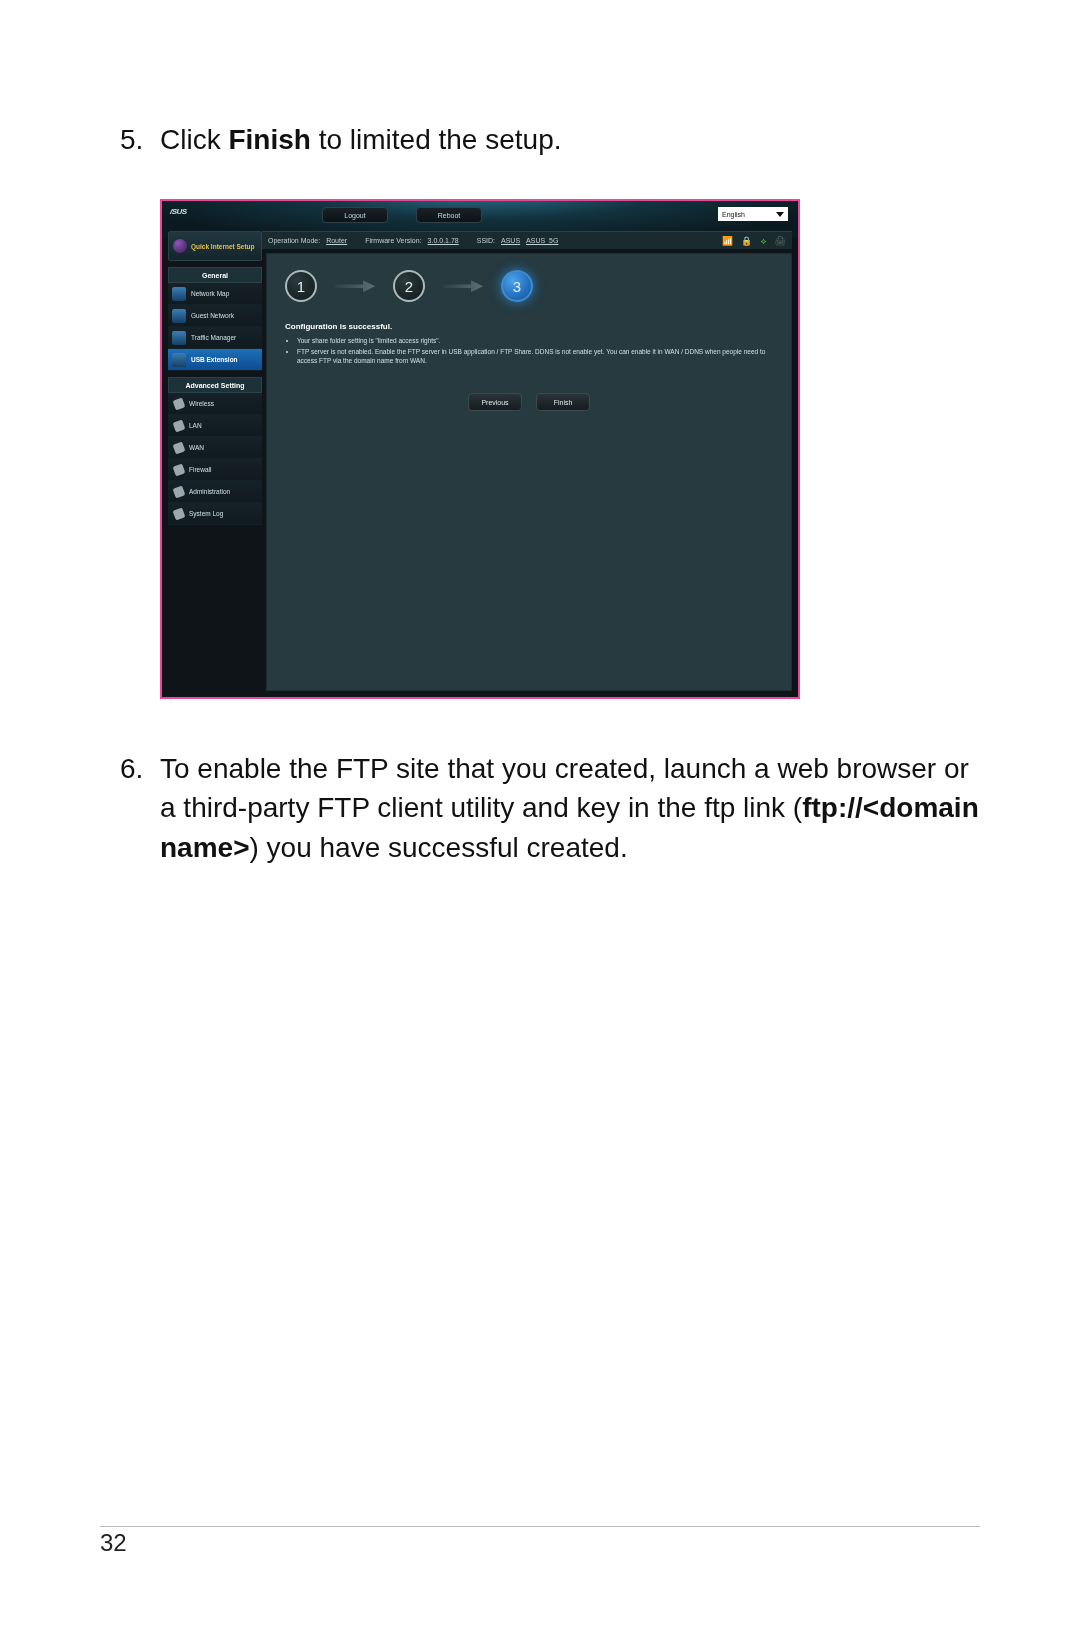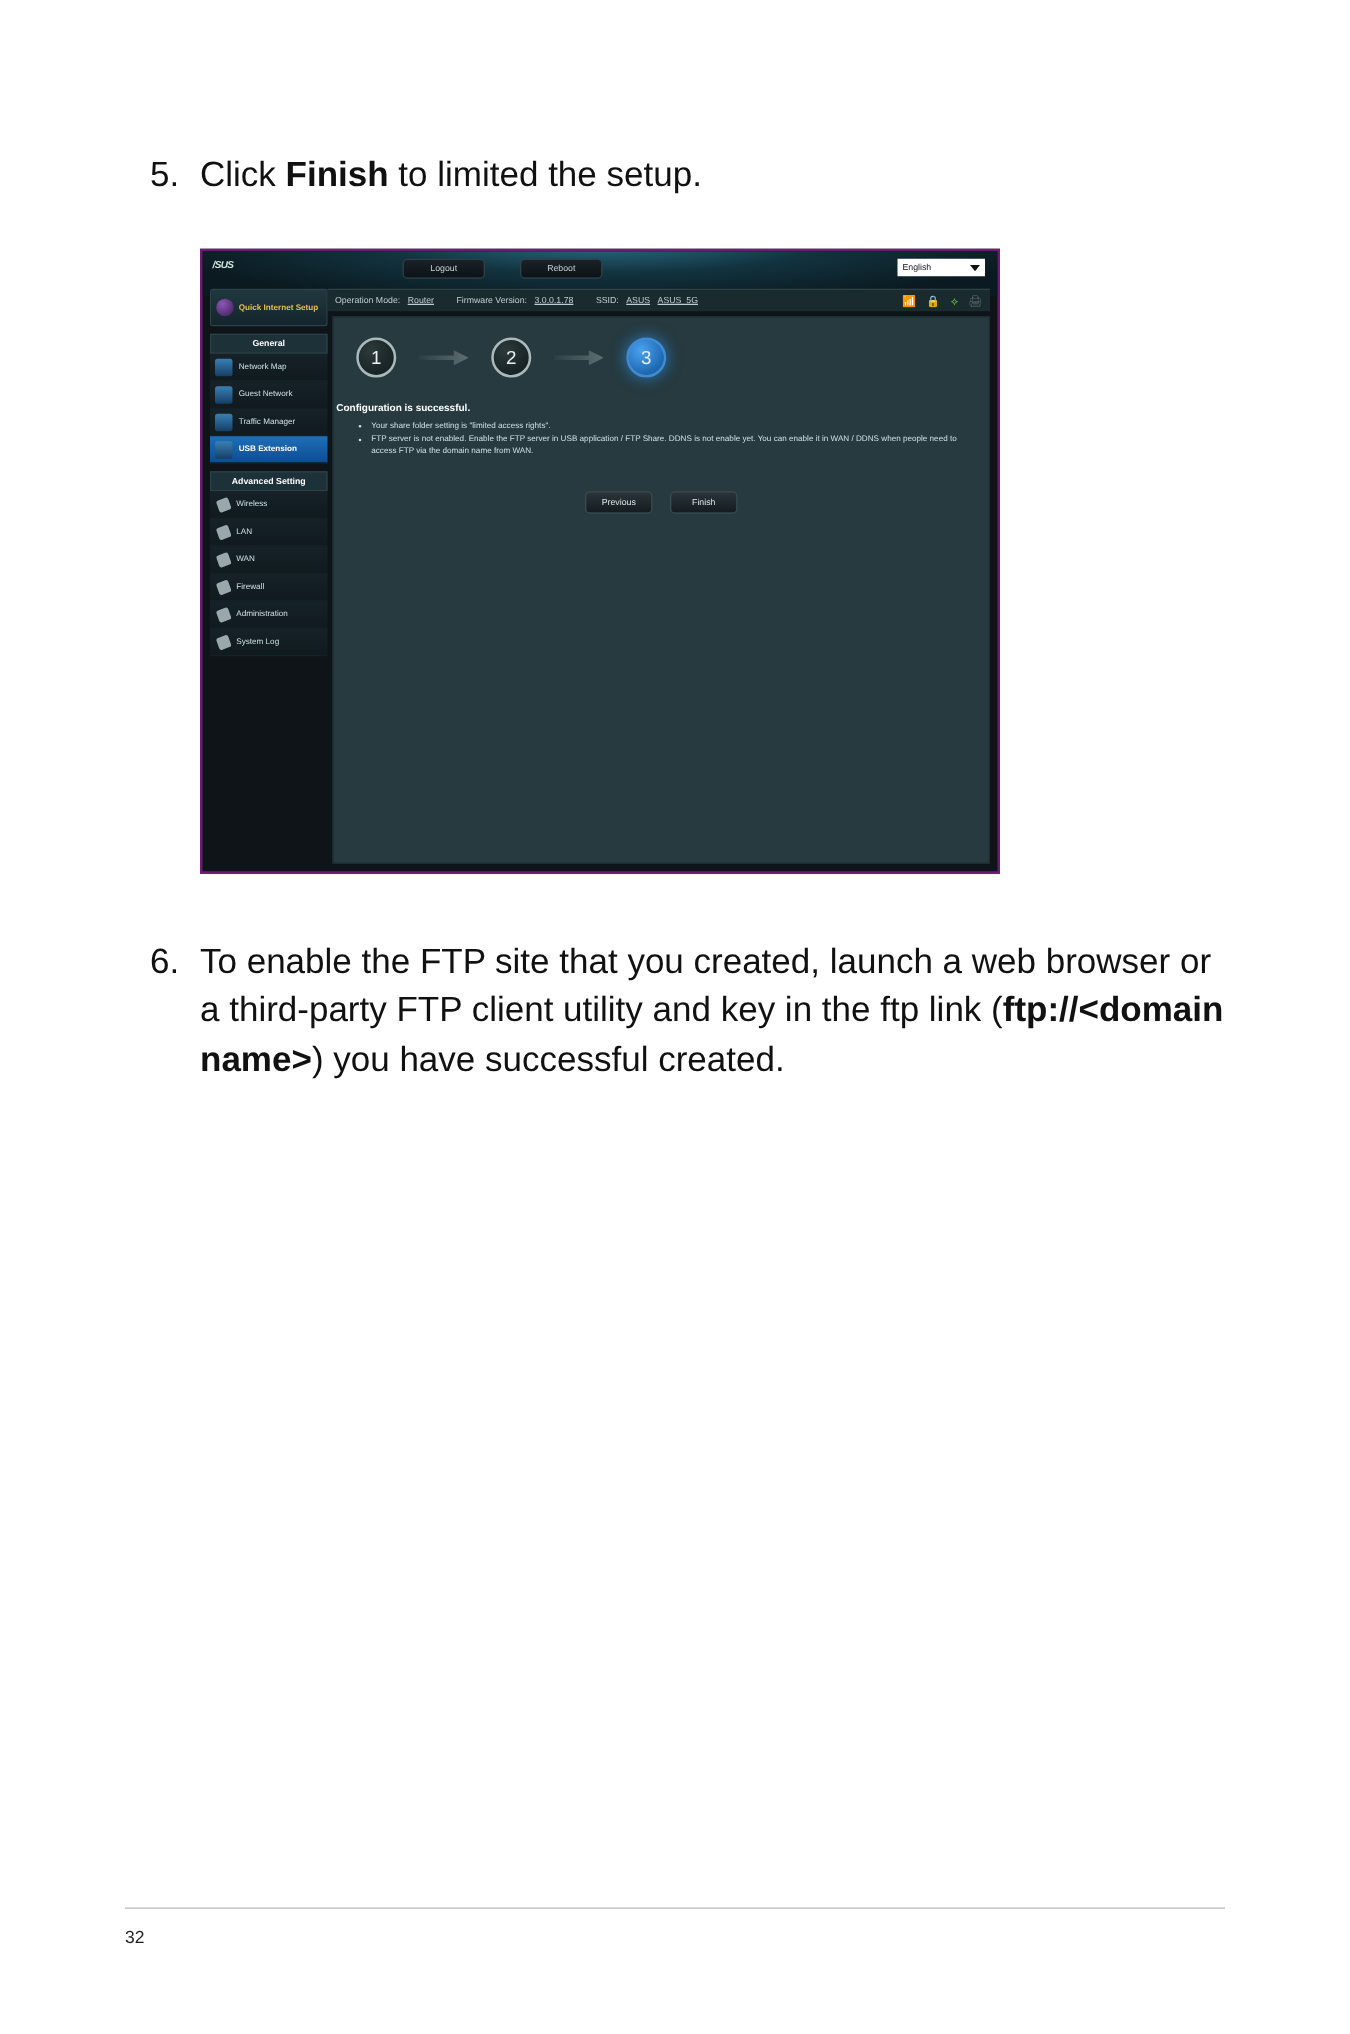--- a/index.html
+++ b/index.html
@@ -10,21 +10,21 @@
   .step-row { display: flex; }
   .step-num { flex: 0 0 40px; }
   .step-txt { flex: 1; }
   .gap1 { height: 40px; }
   .gap2 { height: 50px; }
 
   
   .shot {
     width: 640px; height: 500px;
     margin-left: 60px;
-    border: 2px solid #701a75;
+    border: 2px solid #ec4899;
     background: #0e1418;
     position: relative;
     font-size: 8px;
     color: #cfe6dc;
     overflow: hidden;
   }
   
   .hdr {
     position: absolute; left: 0; top: 0; right: 0; height: 36px;
     background: radial-gradient(ellipse at 50% -20%, #2b6f8a 0%, #12333f 40%, #0b1a21 80%);
@@ -103,31 +103,31 @@
   .circ.active {
     border-color: #3f8dd0;
     background: radial-gradient(circle at 35% 30%, #4aa2f0, #0c4f98);
     box-shadow: 0 0 12px rgba(44,140,230,0.8);
   }
   .arrow {
     width: 40px; height: 12px;
     background: linear-gradient(90deg, rgba(140,155,158,0.05) 0%, rgba(140,155,158,0.35) 60%, rgba(140,155,158,0.55) 100%);
     clip-path: polygon(0 35%, 70% 35%, 70% 0, 100% 50%, 70% 100%, 70% 65%, 0 65%);
   }
-  .conf-title { color: #fff; font-size: 8px; font-weight: 700; padding: 8px 2px 6px; }
+  .conf-title { color: #fff; font-size: 8px; font-weight: 700; padding: 8px 18px 6px; }
   .bullets { padding: 0 22px 0 30px; color: #cfe0e4; font-size: 6.5px; line-height: 1.35; }
   .bullets li { margin-bottom: 2px; list-style: disc; }
   .btn-row { display: flex; justify-content: center; gap: 14px; margin-top: 28px; }
   .rbtn {
     min-width: 54px; height: 18px; padding: 0 10px; border-radius: 4px;
     background: linear-gradient(#2a3438, #141c1f); border: 1px solid #3b4a4e;
     color: #dfe7e9; font-size: 7px; display: flex; align-items: center; justify-content: center;
   }
 
-  .footer { position: absolute; left: 100px; bottom: 70px; font-size: 14px; color: #222; }
+  .footer { position: absolute; left: 100px; bottom: 70px; font-size: 24px; color: #222; }
   .hr { position: absolute; left: 100px; right: 100px; bottom: 100px; height: 1px; background: #b9b9b9; }
 </style>
 </head>
 <body>
 
 <div class="page">
 
   <div class="instr step-row">
     <div class="step-num">5.</div>
     <div class="step-txt">

